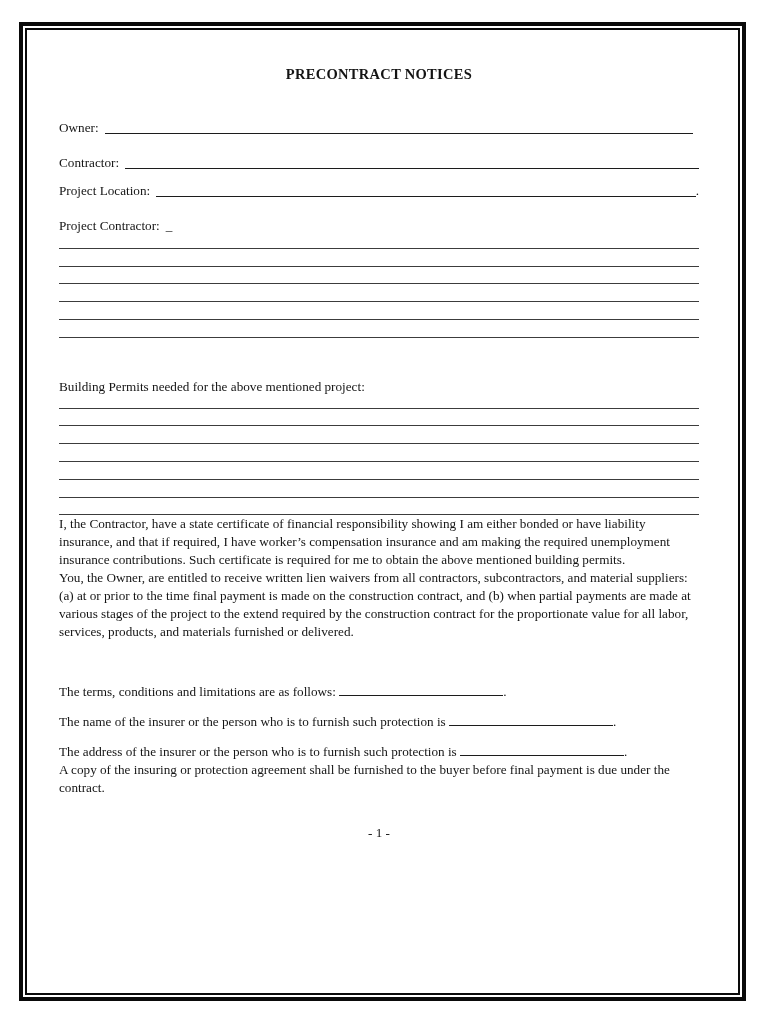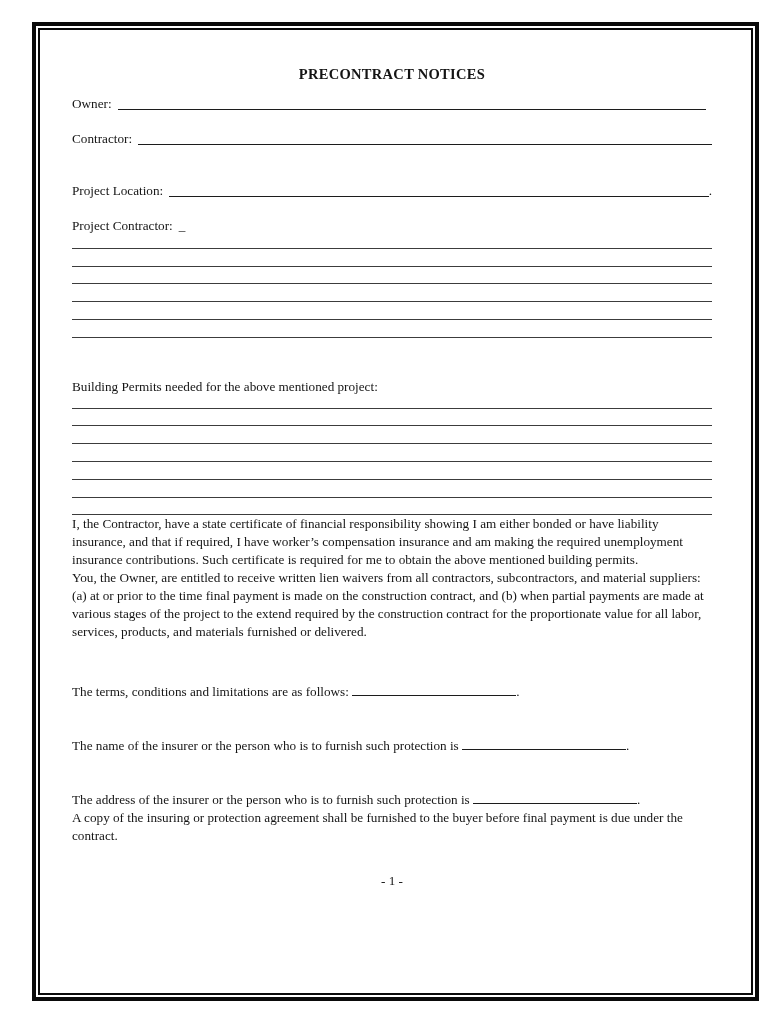--- a/index.html
+++ b/index.html
@@ -11,21 +11,21 @@
     position: relative;
     width: 770px;
     height: 1024px;
     background: #ffffff;
     font-family: "Liberation Serif", "DejaVu Serif", serif;
     color: #141414;
     overflow: hidden;
   }
   .frame {
     position: absolute;
-    left: 32px;
+    left: 19px;
     top: 22px;
     width: 727px;
     height: 979px;
     border: 4px solid #0a0a0a;
     box-sizing: border-box;
   }
   .frame-inner {
     position: absolute;
     left: 2px;
     top: 2px;
@@ -56,23 +56,23 @@
   }
   .field-row .label { white-space: nowrap; padding-right: 6px; }
   .fill {
     flex: 1 1 auto;
     border-bottom: 1px solid #1c1c1c;
     margin-bottom: 3px;
     min-height: 1px;
   }
   .fill.short-end { margin-right: 6px; }
   .suffix { white-space: nowrap; }
-  .mt20 { margin-top: 12px; }
+  .mt20 { margin-top: 36px; }
   .mt17 { margin-top: 17px; }
-  .mt18 { margin-top: 34px; }
+  .mt18 { margin-top: 10px; }
   .mt22 { margin-top: 40px; }
   .mt15 { margin-top: 15px; }
   .mt16 { margin-top: 16px; }
   .desc-tail { letter-spacing: 0; }
   .blank-lines { margin-top: -4px; }
   .blank-lines.permits { margin-top: -5px; }
   .blank-line {
     height: 16.8px;
     border-bottom: 1px solid #3c3c3c;
   }

